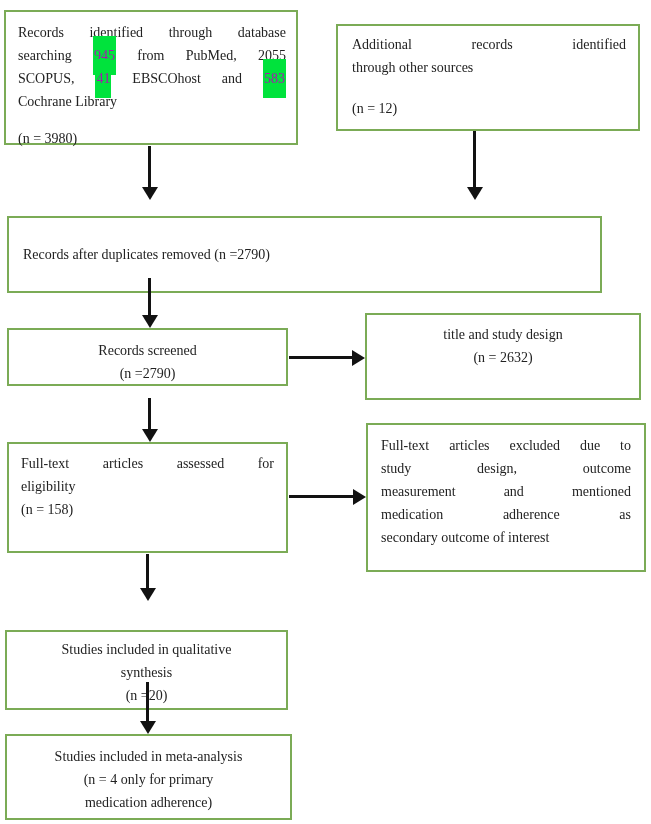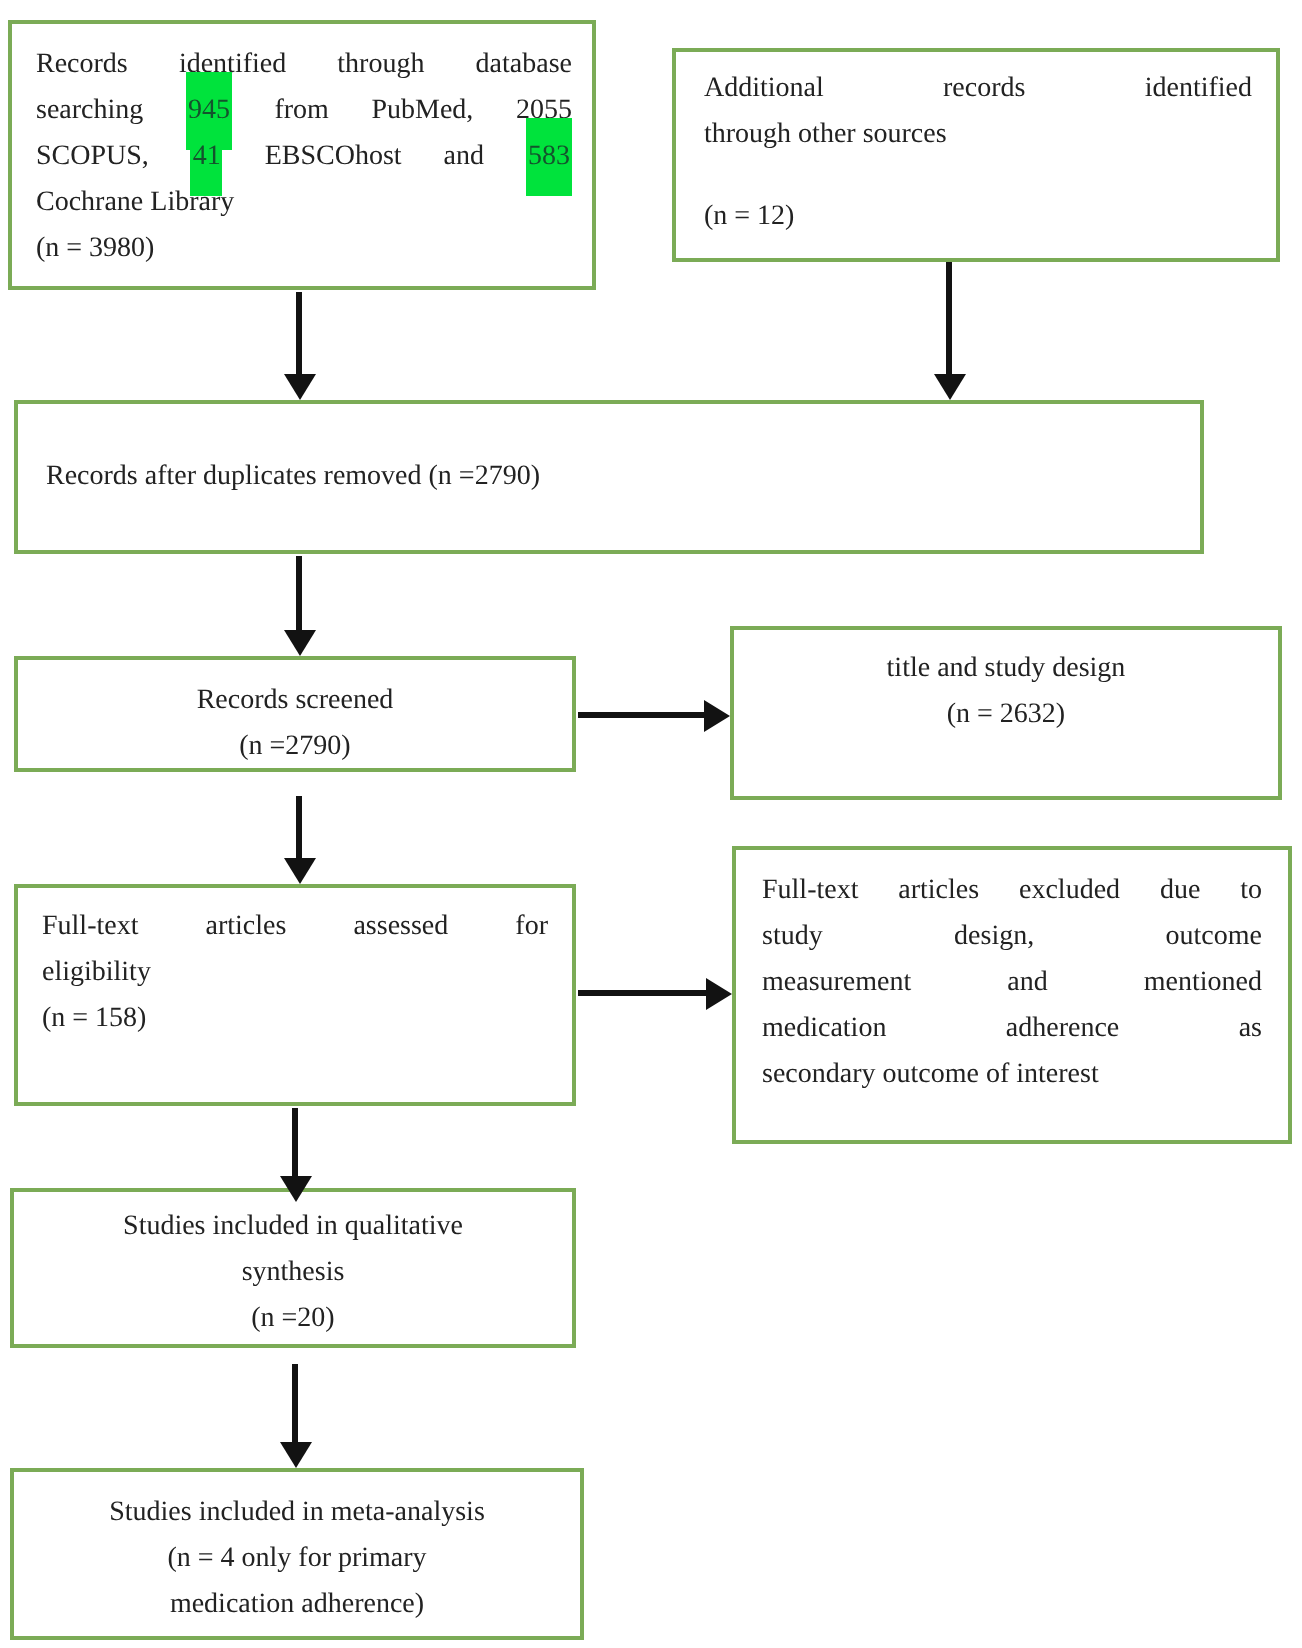--- a/index.html
+++ b/index.html
@@ -21,47 +21,47 @@
   }
   .jline{
     text-align:justify;
     text-align-last:justify;
     white-space:nowrap;
   }
   .center{text-align:center;}
   .vcenter{display:flex;align-items:center;}
   mark{
     background:#00e33c;
-    color:#14532d;
+    color:#a21caf;
     padding:12px 1px;
   }
-  .count{}
+  .count{margin-top:14px;}
   .va{position:absolute;width:3px;background:#121212;}
   .vhead{
     position:absolute;width:0;height:0;
     border-left:8px solid transparent;
     border-right:8px solid transparent;
     border-top:13px solid #121212;
   }
   .ha{position:absolute;height:3px;background:#121212;}
   .hhead{
     position:absolute;width:0;height:0;
     border-top:8px solid transparent;
     border-bottom:8px solid transparent;
     border-left:13px solid #121212;
   }
   
   #b-identified{left:4px;top:10px;width:294px;height:135px;padding:9px 10px 0 12px;}
   #b-additional{left:336px;top:24px;width:304px;height:107px;padding:7px 12px 0 14px;}
-  #b-duplicates{left:7px;top:200px;width:595px;height:77px;padding-left:14px;}
+  #b-duplicates{left:7px;top:216px;width:595px;height:77px;padding-left:14px;}
   #b-screened{left:7px;top:328px;width:281px;height:58px;padding-top:9px;}
   #b-excluded1{left:365px;top:313px;width:276px;height:87px;padding-top:8px;}
   #b-fulltext{left:7px;top:442px;width:281px;height:111px;padding:8px 12px 0 12px;}
   #b-excluded2{left:366px;top:423px;width:280px;height:149px;padding:9px 13px 0 13px;}
-  #b-qualitative{left:5px;top:594px;width:283px;height:80px;padding-top:6px;}
+  #b-qualitative{left:5px;top:630px;width:283px;height:80px;padding-top:6px;}
   #b-meta{left:5px;top:734px;width:287px;height:86px;padding-top:9px;}
 </style>
 </head>
 <body>
 
 <div id="stage">
 
   <div class="box" id="b-identified">
     <div class="jline"><span>Records identified through database</span></div>
     <div class="jline"><span>searching </span><mark>945</mark><span> from PubMed, 2055</span></div>

